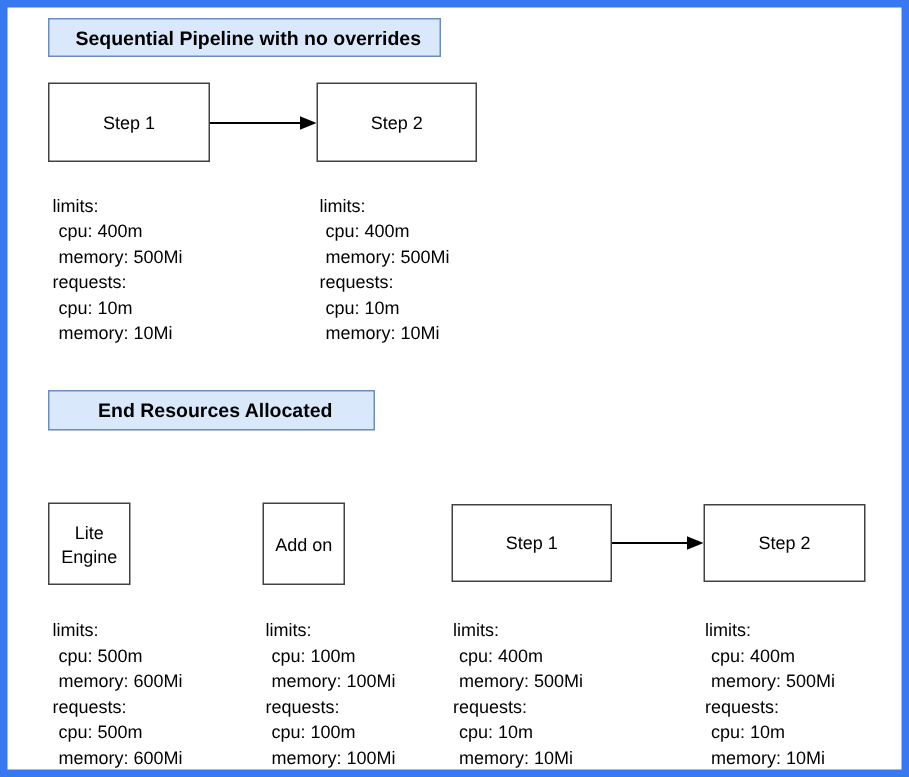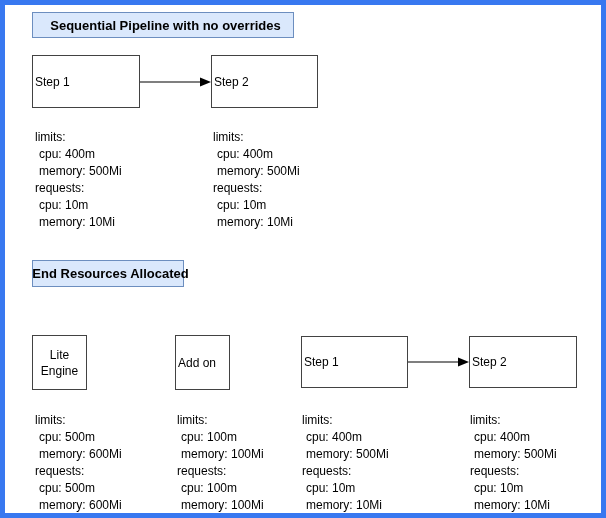--- a/index.html
+++ b/index.html
@@ -32,20 +32,21 @@
     white-space: nowrap;
     justify-content: center;
   }
   .node {
     position: absolute;
     background: #ffffff;
     border: 1px solid var(--node_stroke, #424242);
     box-sizing: border-box;
     display: flex;
     align-items: center;
+    justify-content: center;
     text-align: center;
     font-size: 12px;
     line-height: 16px;
   }
   .node span { display: block; padding: 0 2px; }
   .arrow { position: absolute; overflow: visible; }
   .res {
     position: absolute;
     font-size: 12px;
     line-height: 17px;
@@ -87,21 +88,21 @@
 
   <div class="res" style="left:213px; top:129px;">
     <div>limits:</div>
     <div class="indent">cpu: 400m</div>
     <div class="indent">memory: 500Mi</div>
     <div>requests:</div>
     <div class="indent">cpu: 10m</div>
     <div class="indent">memory: 10Mi</div>
   </div>
 
-  <div class="title-box" style="left:32px; top:260px; width:152px; height:27px;">
+  <div class="title-box" style="left:32px; top:260px; width:218px; height:27px;">
     <span>End Resources Allocated</span>
   </div>
 
   <div class="node" style="left:175px; top:335px; width:55px; height:55px;">
     <span>Add on</span>
   </div>
 
   <div class="node" style="left:32px; top:335px; width:55px; height:55px;">
     <span>Lite Engine</span>
   </div>

